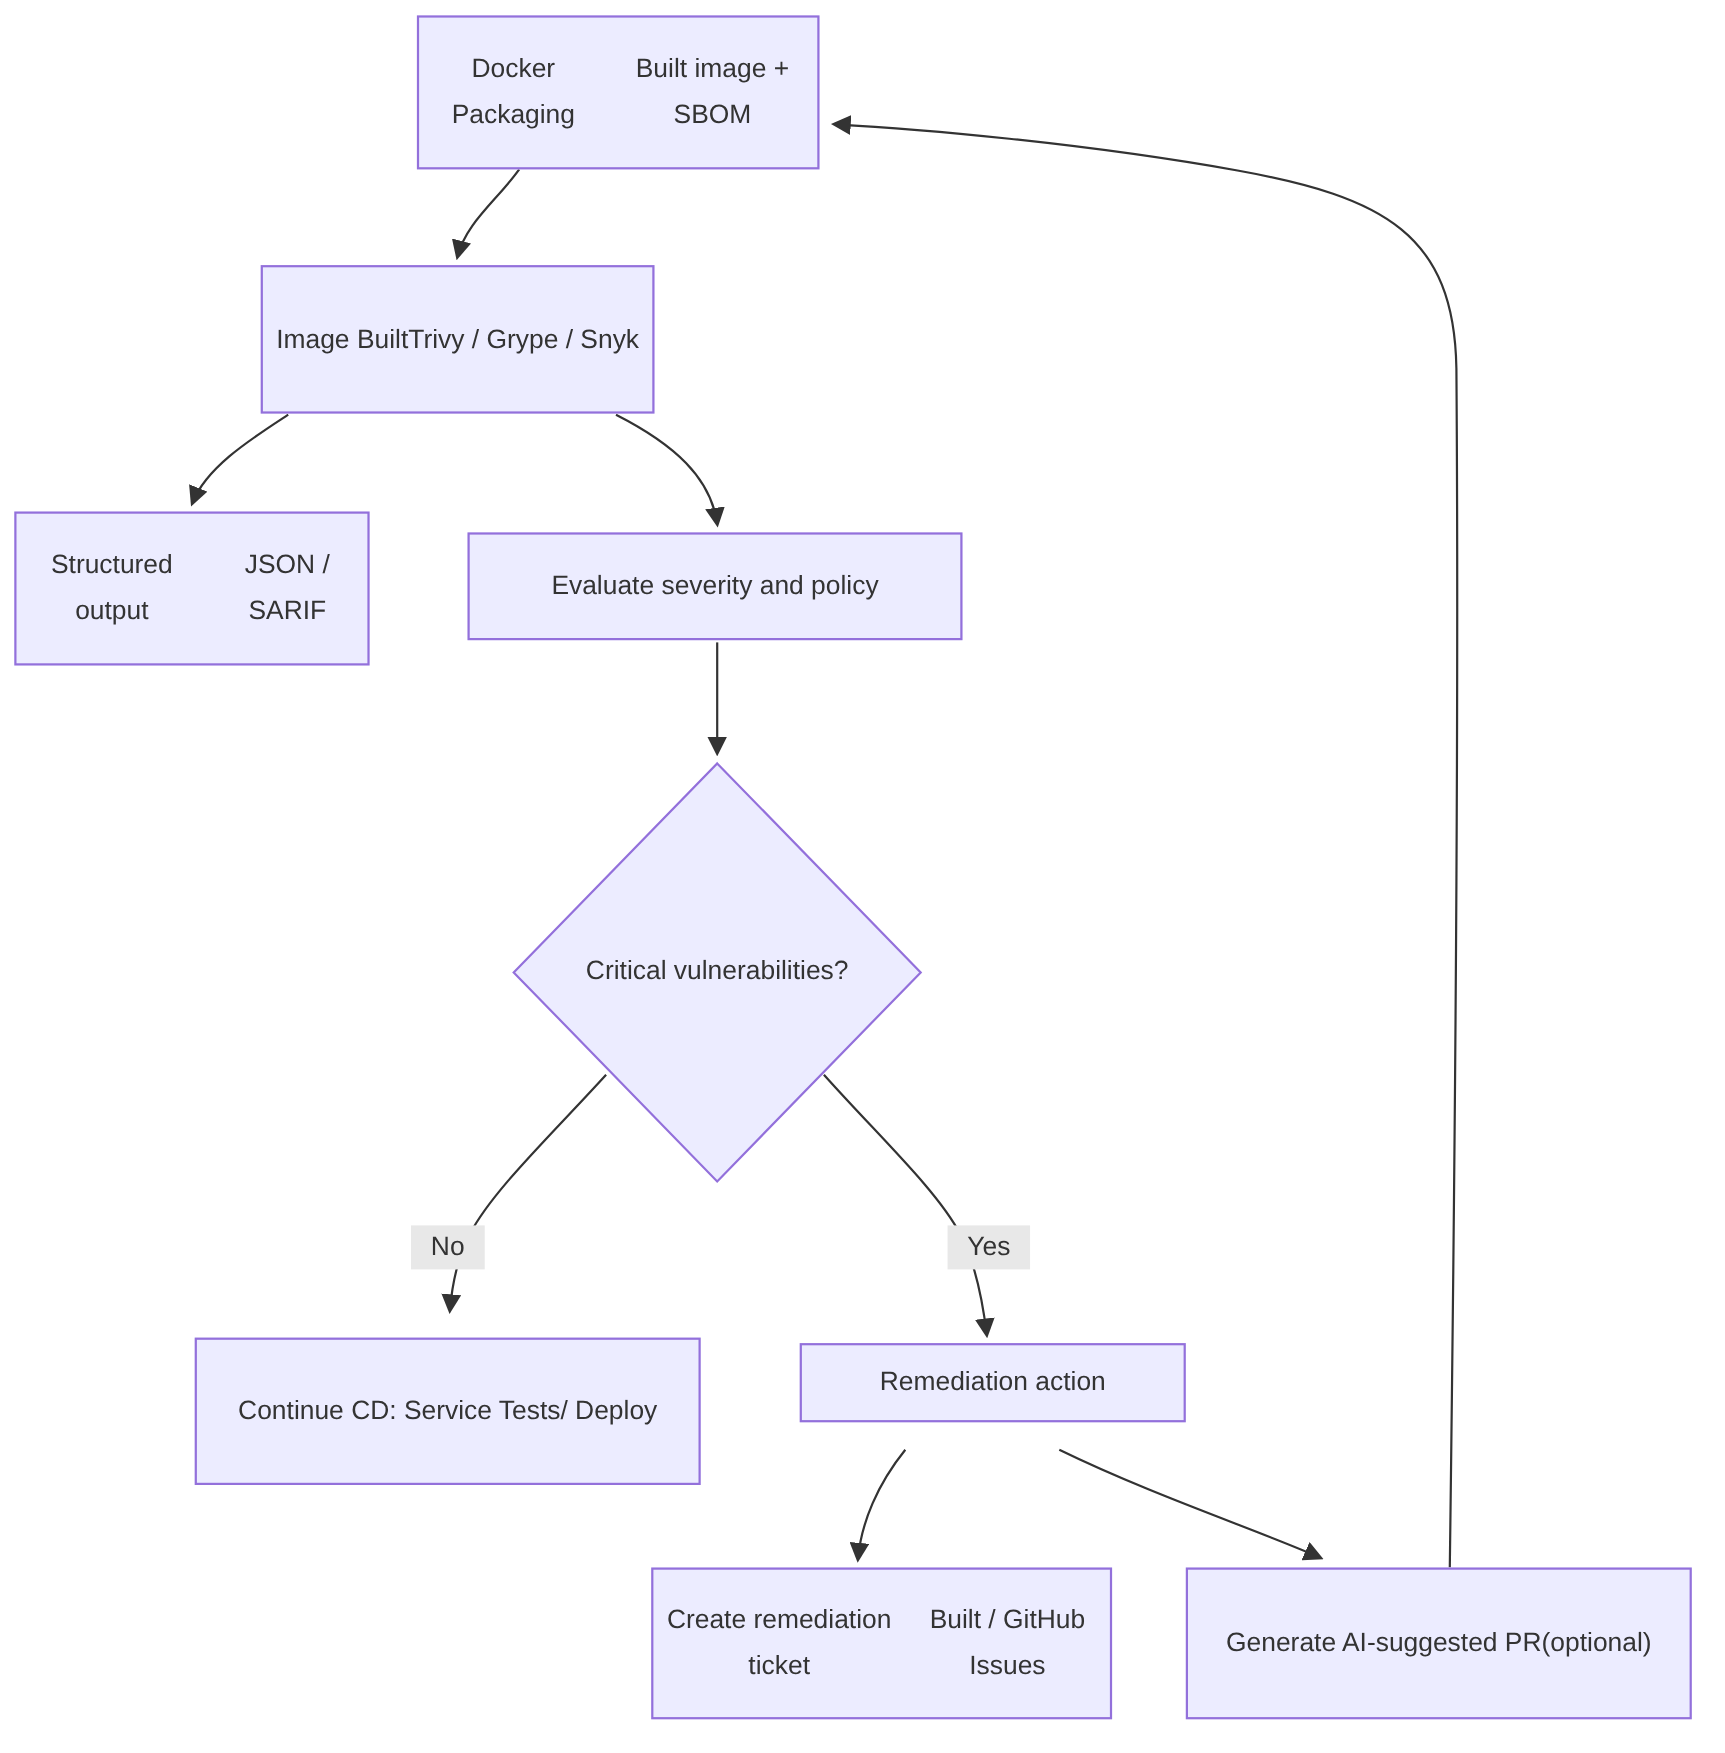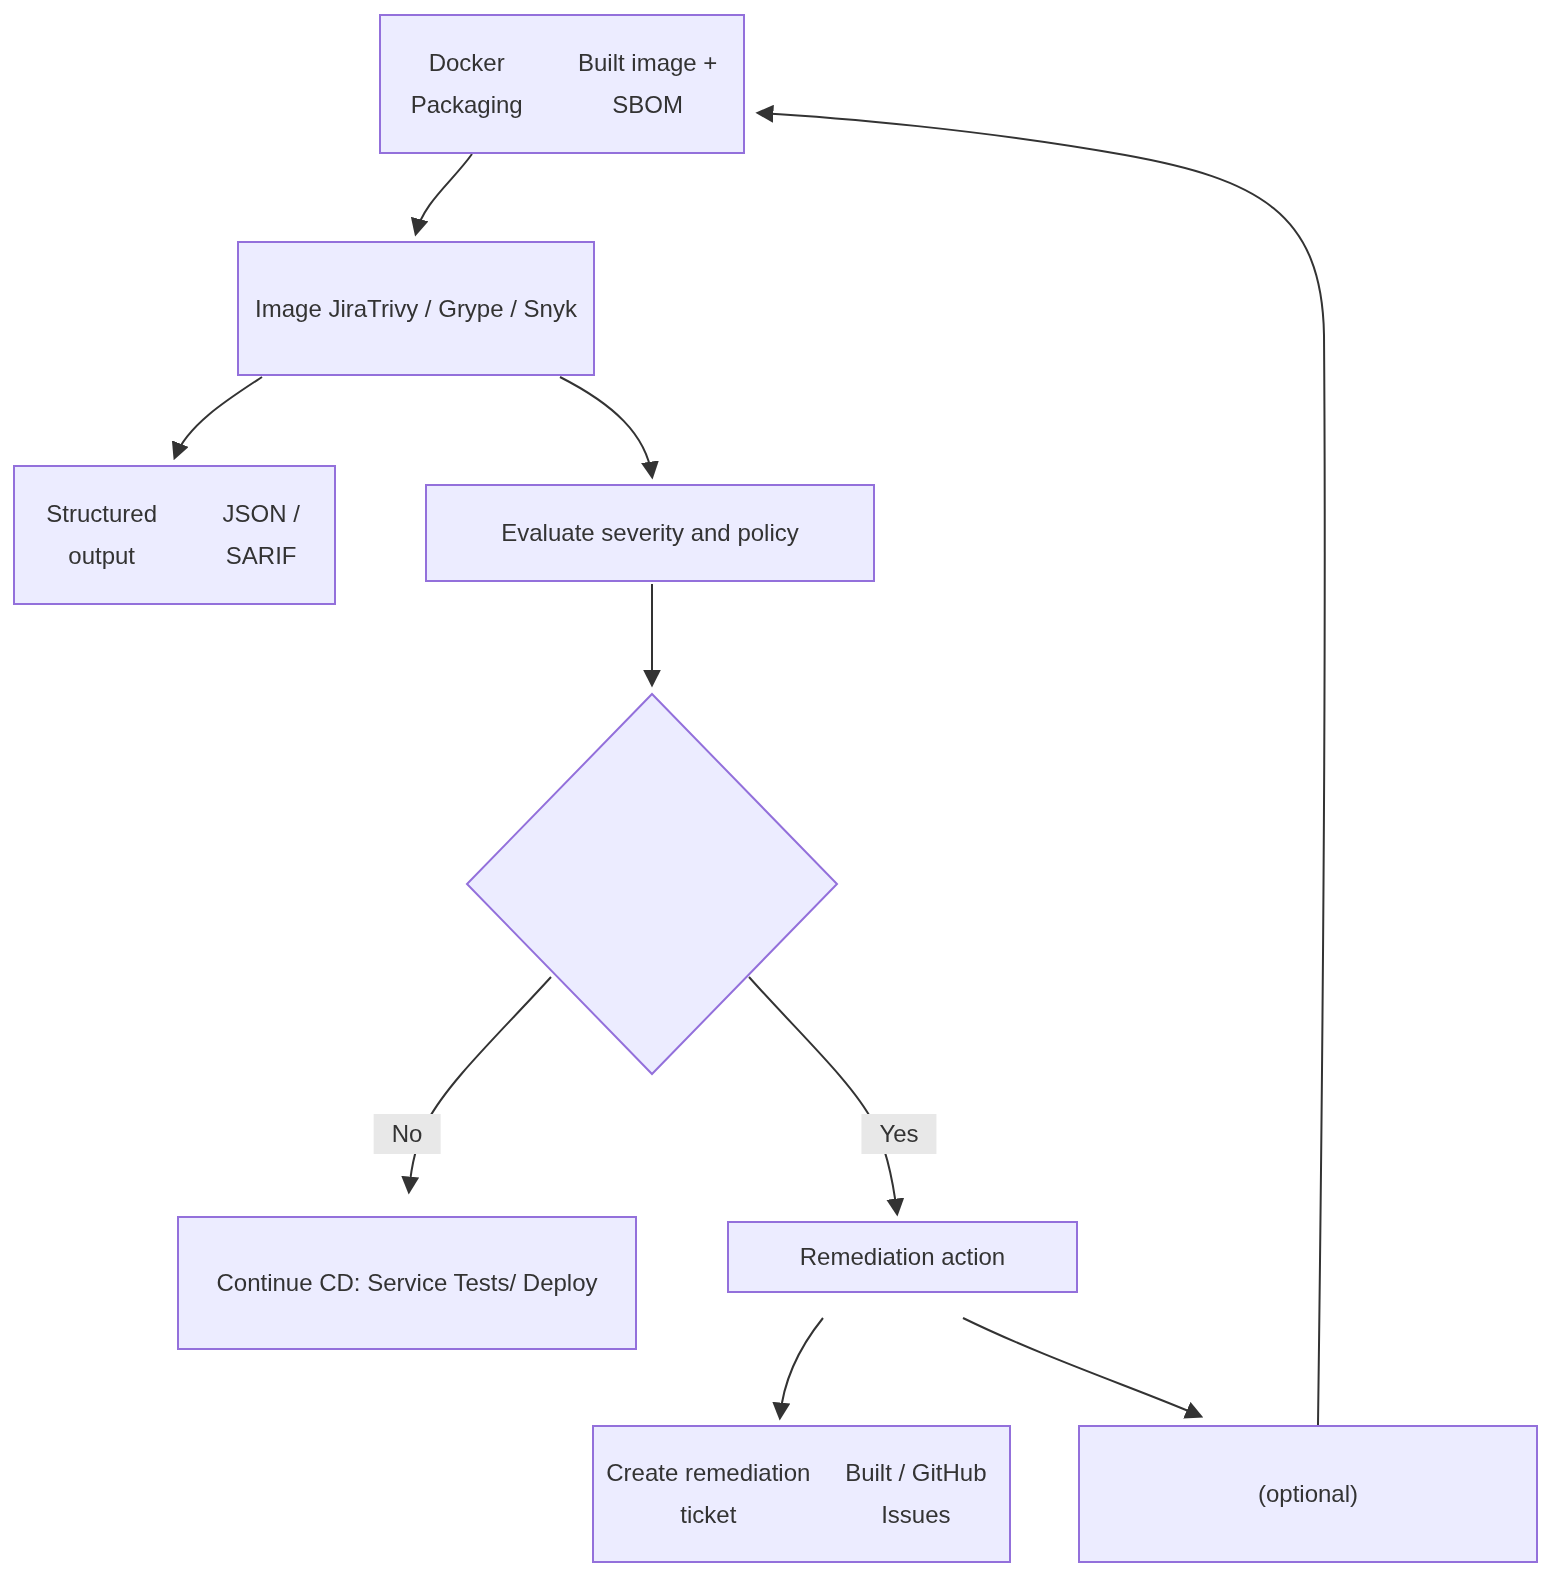--- a/index.html
+++ b/index.html
@@ -88,33 +88,36 @@
 
     <polygon class="diamond-shape" points="652,694 837,884 652,1074 467,884"></polygon>
   </svg>
 
   <div class="node" style="left:379px; top:14px; width:366px; height:140px;">
     <span>Docker Packaging</span>
     <span>Built image + SBOM</span>
   </div>
 
   <div class="node" style="left:237px; top:241px; width:358px; height:135px;">
-    <span>Image Jira</span>
+    <span>Image Built</span>
     <span>Trivy / Grype / Snyk</span>
   </div>
 
   <div class="node" style="left:13px; top:465px; width:323px; height:140px;justify-content:flex-end;">
     <span>Structured output</span>
     <span>JSON / SARIF</span>
   </div>
 
   <div class="node" style="left:425px; top:484px; width:450px; height:98px;">
     <span>Evaluate severity and policy</span>
   </div>
 
+  <div class="diamond-label" style="left:462px; top:862px; width:380px;">
+    <span>Critical vulnerabilities?</span>
+  </div>
 
   <div class="edge-label" style="left:407px; top:1134px;">
     <span>No</span>
   </div>
 
   <div class="edge-label" style="left:899px; top:1134px;">
     <span>Yes</span>
   </div>
 
   <div class="node" style="left:177px; top:1216px; width:460px; height:134px;">
@@ -125,16 +128,17 @@
   <div class="node" style="left:727px; top:1221px; width:351px; height:72px;">
     <span>Remediation action</span>
   </div>
 
   <div class="node" style="left:592px; top:1425px; width:419px; height:138px;">
     <span>Create remediation ticket</span>
     <span>Built / GitHub Issues</span>
   </div>
 
   <div class="node" style="left:1078px; top:1425px; width:460px; height:138px;">
+    <span>Generate AI-suggested PR</span>
     <span>(optional)</span>
   </div>
 
 </div>
 
 </body></html>

